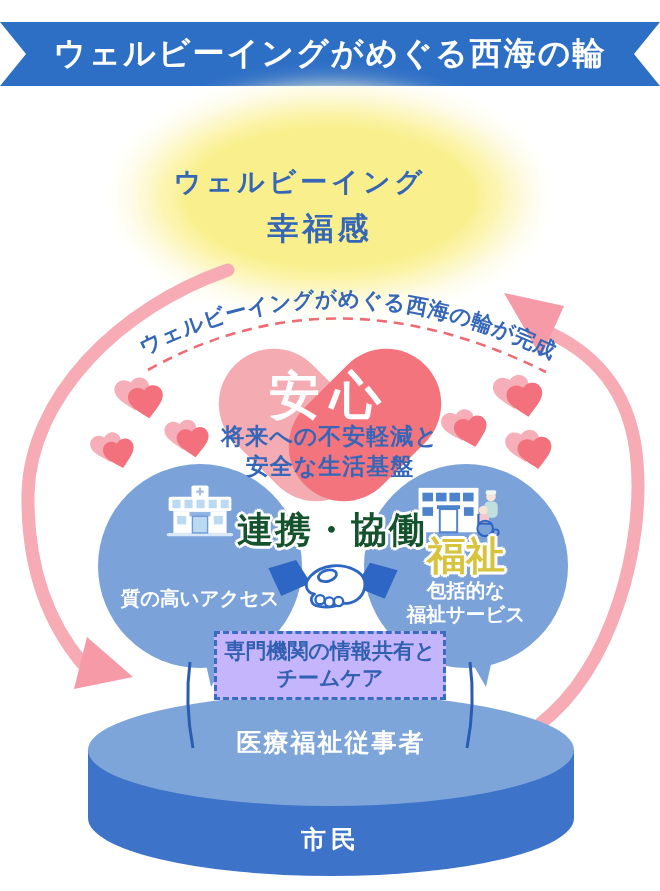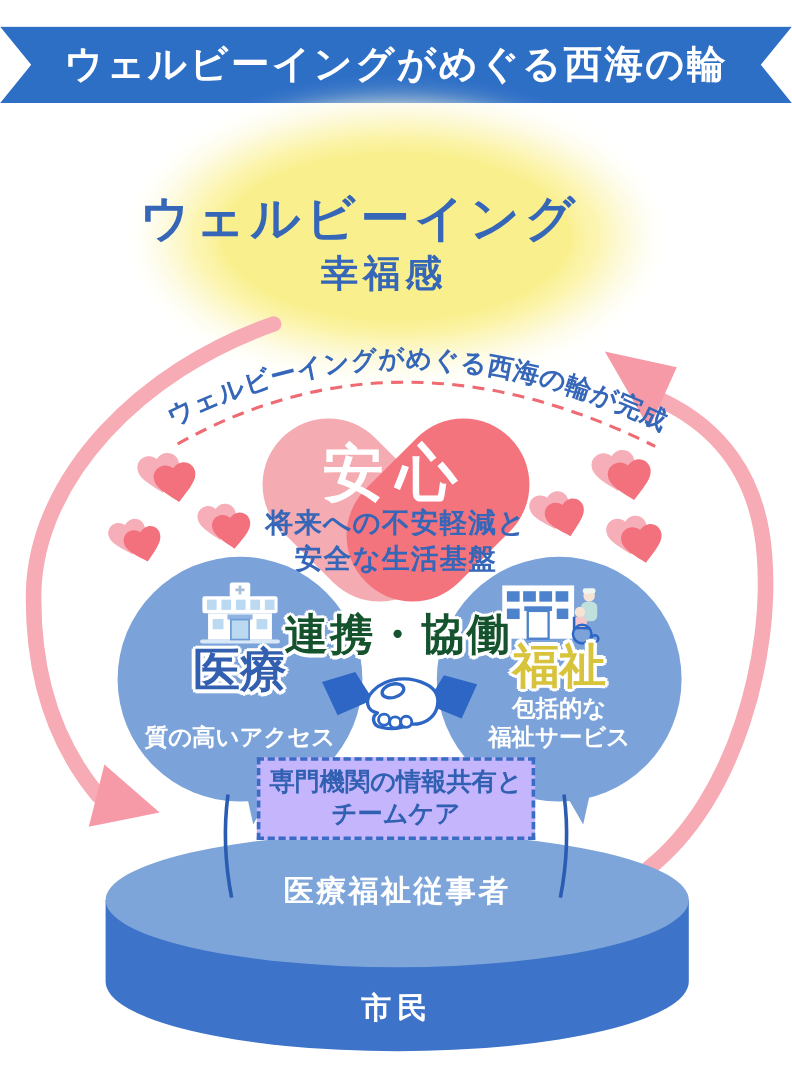--- a/index.html
+++ b/index.html
@@ -15,27 +15,27 @@
   
   .glow{border-radius:50%;}
   .g1{left:138px;top:100px;width:384px;height:194px;background:#fdfadd;box-shadow:0 0 22px 14px #fdfadd;}
   .g2{left:160px;top:113px;width:340px;height:168px;background:#fcf5b2;box-shadow:0 0 18px 10px #fcf5b2;}
   .g3{left:184px;top:127px;width:292px;height:140px;background:#f9ef8c;box-shadow:0 0 16px 8px #f9ef8c;}
   .art{left:0;top:0;width:660px;height:891px;}
   
   .ow{text-shadow:2px 0 0 #fff,-2px 0 0 #fff,0 2px 0 #fff,0 -2px 0 #fff,
       2px 2px 0 #fff,-2px -2px 0 #fff,2px -2px 0 #fff,-2px 2px 0 #fff,
       3px 0 0 #fff,-3px 0 0 #fff,0 3px 0 #fff,0 -3px 0 #fff;}
-  .wb1{left:0;top:163px;width:600px;line-height:38px;font-size:41px;font-weight:600;color:#3566b8;letter-spacing:4px;}
+  .wb1{left:0;top:163px;width:600px;line-height:38px;font-size:27px;font-weight:600;color:#3566b8;letter-spacing:4px;}
   .wb2{left:0;top:210px;width:640px;line-height:36px;font-size:31px;font-weight:600;color:#3566b8;letter-spacing:4px;}
   .anshin{left:0;top:368px;width:660px;line-height:56px;font-size:51px;font-weight:700;color:#fff;letter-spacing:10px;}
   .adesc{left:0;width:660px;line-height:28px;font-size:23px;font-weight:700;color:#3566b8;letter-spacing:1px;}
   .ad1{top:422px;} .ad2{top:452px;}
   .medttl{left:100px;top:536px;width:200px;line-height:48px;font-size:39px;font-weight:800;color:#335fb0;}
-  .meddesc{left:88px;top:586px;width:224px;line-height:26px;font-size:19.5px;font-weight:600;color:#fff;margin-top:16px;}
+  .meddesc{left:88px;top:586px;width:224px;line-height:26px;font-size:19.5px;font-weight:600;color:#fff;}
   .welttl{left:366px;top:532px;width:200px;line-height:48px;font-size:39px;font-weight:800;color:#d8c43c;}
   .weldesc{left:366px;width:200px;line-height:26px;font-size:19.5px;font-weight:600;color:#fff;}
   .wd1{top:578px;} .wd2{top:602px;}
   .collab{left:182px;top:509px;width:300px;line-height:42px;font-size:36px;font-weight:800;color:#14532d;letter-spacing:2px;}
   .icon{pointer-events:none;}
   .icon-hospital{left:162px;top:484px;width:76px;height:58px;}
   .icon-facility{left:416px;top:484px;width:92px;height:56px;}
   .icon-handshake{left:268px;top:548px;width:130px;height:72px;}
   .infobox{left:214px;top:631px;width:226px;background:#c4b5fd;border:3px dashed #3a6cc4;
            padding:4px 0 5px;text-align:center;}
@@ -146,21 +146,20 @@
       <rect x="36.4" y="16" width="8.5" height="9" fill="#bcd9f2"></rect>
       <rect x="49.1" y="16" width="8.5" height="9" fill="#bcd9f2"></rect>
       <rect x="61.8" y="16" width="8.5" height="9" fill="#bcd9f2"></rect>
       <rect x="12" y="28" width="56" height="23" fill="#fff"></rect>
       <rect x="29" y="29" width="22" height="4.5" fill="#8fb4e3"></rect>
       <rect x="32" y="33.5" width="16" height="17.5" fill="#bcd9f2" stroke="#6e9bd4" stroke-width="1.5"></rect>
       <rect x="16" y="33" width="9.5" height="9" fill="#bcd9f2"></rect>
       <rect x="54.5" y="33" width="9.5" height="9" fill="#bcd9f2"></rect>
     </svg>
   </div>
-  <div class="abs ctr medttl ow">医療</div>
   <div class="abs ctr meddesc">質の高いアクセス</div>
 
   <div class="abs icon icon-facility">
     <svg viewBox="0 0 92 58" width="92" height="56">
       <rect x="1" y="4" width="62" height="46" fill="#fff"></rect>
       <rect x="5" y="9" width="11" height="9" fill="#4d82cc"></rect>
       <rect x="19" y="9" width="11" height="9" fill="#4d82cc"></rect>
       <rect x="33" y="9" width="11" height="9" fill="#4d82cc"></rect>
       <rect x="47" y="9" width="11" height="9" fill="#4d82cc"></rect>
       <rect x="5" y="24" width="11" height="9" fill="#4d82cc"></rect>

